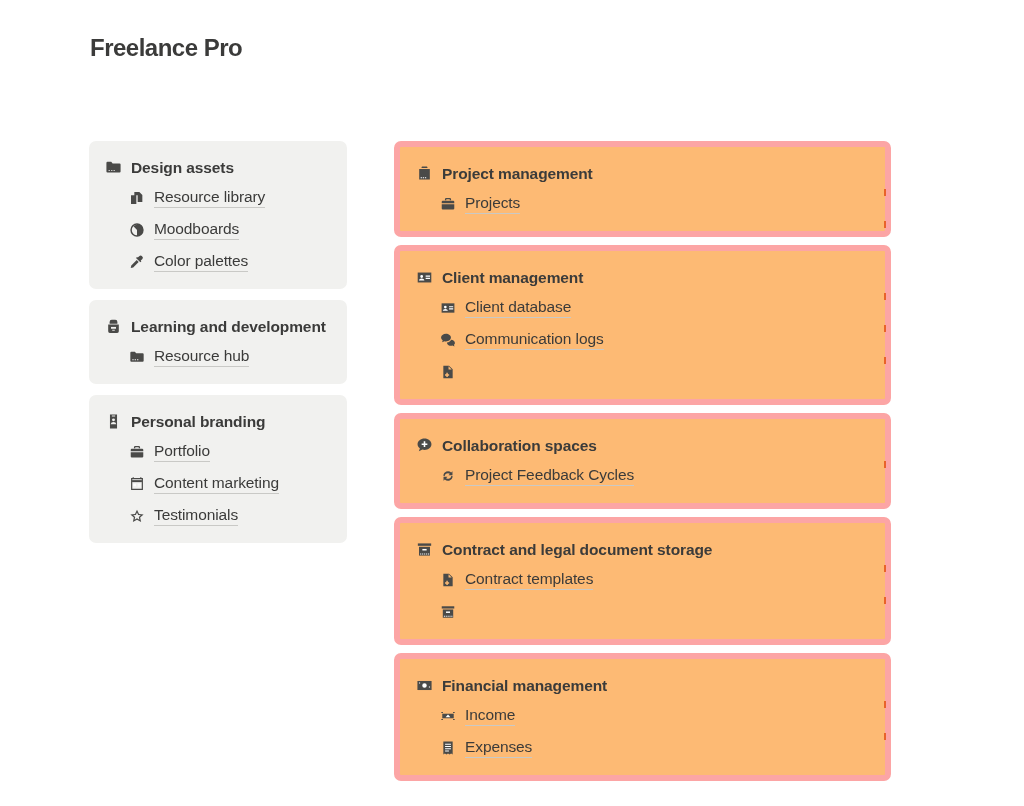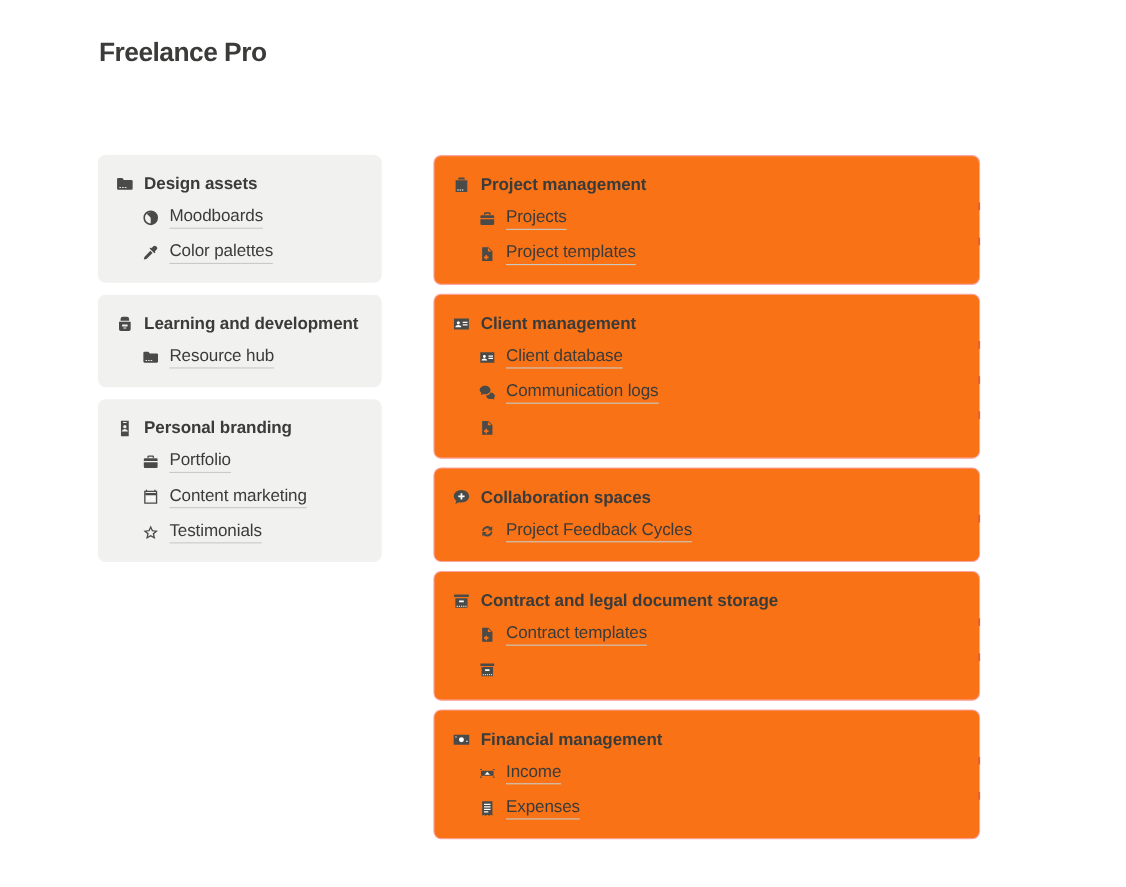--- a/index.html
+++ b/index.html
@@ -50,22 +50,22 @@
   }
   .card {
     border-radius: 7px;
     box-sizing: border-box;
     padding: 15px 16px 16px 16px;
   }
   .card-gray {
     background: #f1f1ef;
   }
   .card-white {
-    background: #f97316;
-    border: 1px solid #fca5a5;
+    background: #fdba74;
+    border: 6px solid #fca5a5;
   }
   .node {
     display: flex;
     align-items: center;
     gap: 9px;
     min-height: 23px;
   }
   .node-header {
     margin-bottom: 7px;
   }
@@ -131,20 +131,28 @@
             <svg viewBox="0 0 24 24">
               <path d="M2 5.5A1.5 1.5 0 0 1 3.5 4h5.3l2 2.4h9.7A1.5 1.5 0 0 1 22 7.9v9.6a1.5 1.5 0 0 1-1.5 1.5h-17A1.5 1.5 0 0 1 2 17.5zm3 10h2v1.2H5zm3.5 0h2v1.2h-2zm3.5 0h2v1.2h-2z" fill-rule="evenodd"></path>
             </svg>
           </span>
           <span class="node-label">Design assets</span>
         </div>
         <div class="children">
           <div class="node child">
             <span class="icon">
               <svg viewBox="0 0 24 24">
+                <path d="M3 8h8v13H3zM8 3h7.5l4.5 4.5V18h-7V8H8z"></path>
+              </svg>
+            </span>
+            <span class="node-label">Resource library</span>
+          </div>
+          <div class="node child">
+            <span class="icon">
+              <svg viewBox="0 0 24 24">
                 <path d="M12 2a10 10 0 1 0 0 20 10 10 0 0 0 0-20zm0 2.2v15.6a7.8 7.8 0 0 1 0-15.6z" fill-rule="evenodd"></path>
                 <path d="M12 4.2a7.8 7.8 0 0 1 5.6 13.3L6.6 6.5A7.8 7.8 0 0 1 12 4.2z"></path>
               </svg>
             </span>
             <span class="node-label">Moodboards</span>
           </div>
           <div class="node child">
             <span class="icon">
               <svg viewBox="0 0 24 24">
                 <path d="M19.6 3.2a3 3 0 0 0-4.3 0l-2.2 2.2-1-1-1.6 1.6 6.5 6.5 1.6-1.6-1-1 2.2-2.2a3 3 0 0 0-.2-4.5zM11.6 9.1 3.4 17.3 2.6 21l3.7-.8 8.2-8.2z" fill-rule="evenodd"></path>
@@ -228,28 +236,20 @@
           <span class="node-label">Project management</span>
         </div>
         <div class="children">
           <div class="node child">
             <span class="icon">
               <svg viewBox="0 0 24 24">
                 <path d="M9.4 3h5.2a2 2 0 0 1 2 2v1.3h-2V5H9.4v1.3h-2V5a2 2 0 0 1 2-2zM2.6 8.6a1.6 1.6 0 0 1 1.6-1.6h15.6a1.6 1.6 0 0 1 1.6 1.6v2.1H2.6zM2.6 12.4h18.8v6.2a1.6 1.6 0 0 1-1.6 1.6H4.2a1.6 1.6 0 0 1-1.6-1.6z" fill-rule="evenodd"></path>
               </svg>
             </span>
             <span class="node-label">Projects</span>
-          </div>
-          <div class="node child">
-            <span class="icon">
-              <svg viewBox="0 0 24 24">
-                <path d="M5 2.5h8.5L19 8v13.5H5zM12.8 3.5v4.8h4.8zM7.5 15.3h2v-2h2.2v2h2v2.2h-2v2H9.5v-2h-2z" fill-rule="evenodd"></path>
-              </svg>
-            </span>
-            <span class="node-label">Project templates</span>
           </div>
         </div>
         <span class="edge-mark" style="top: 42px;"></span>
         <span class="edge-mark" style="top: 74px;"></span>
       </div>
       <div class="card card-white">
         <div class="node node-header">
           <span class="icon">
             <svg viewBox="0 0 24 24">
               <path d="M2.4 5h19.2v14H2.4z" fill-rule="evenodd"></path>

